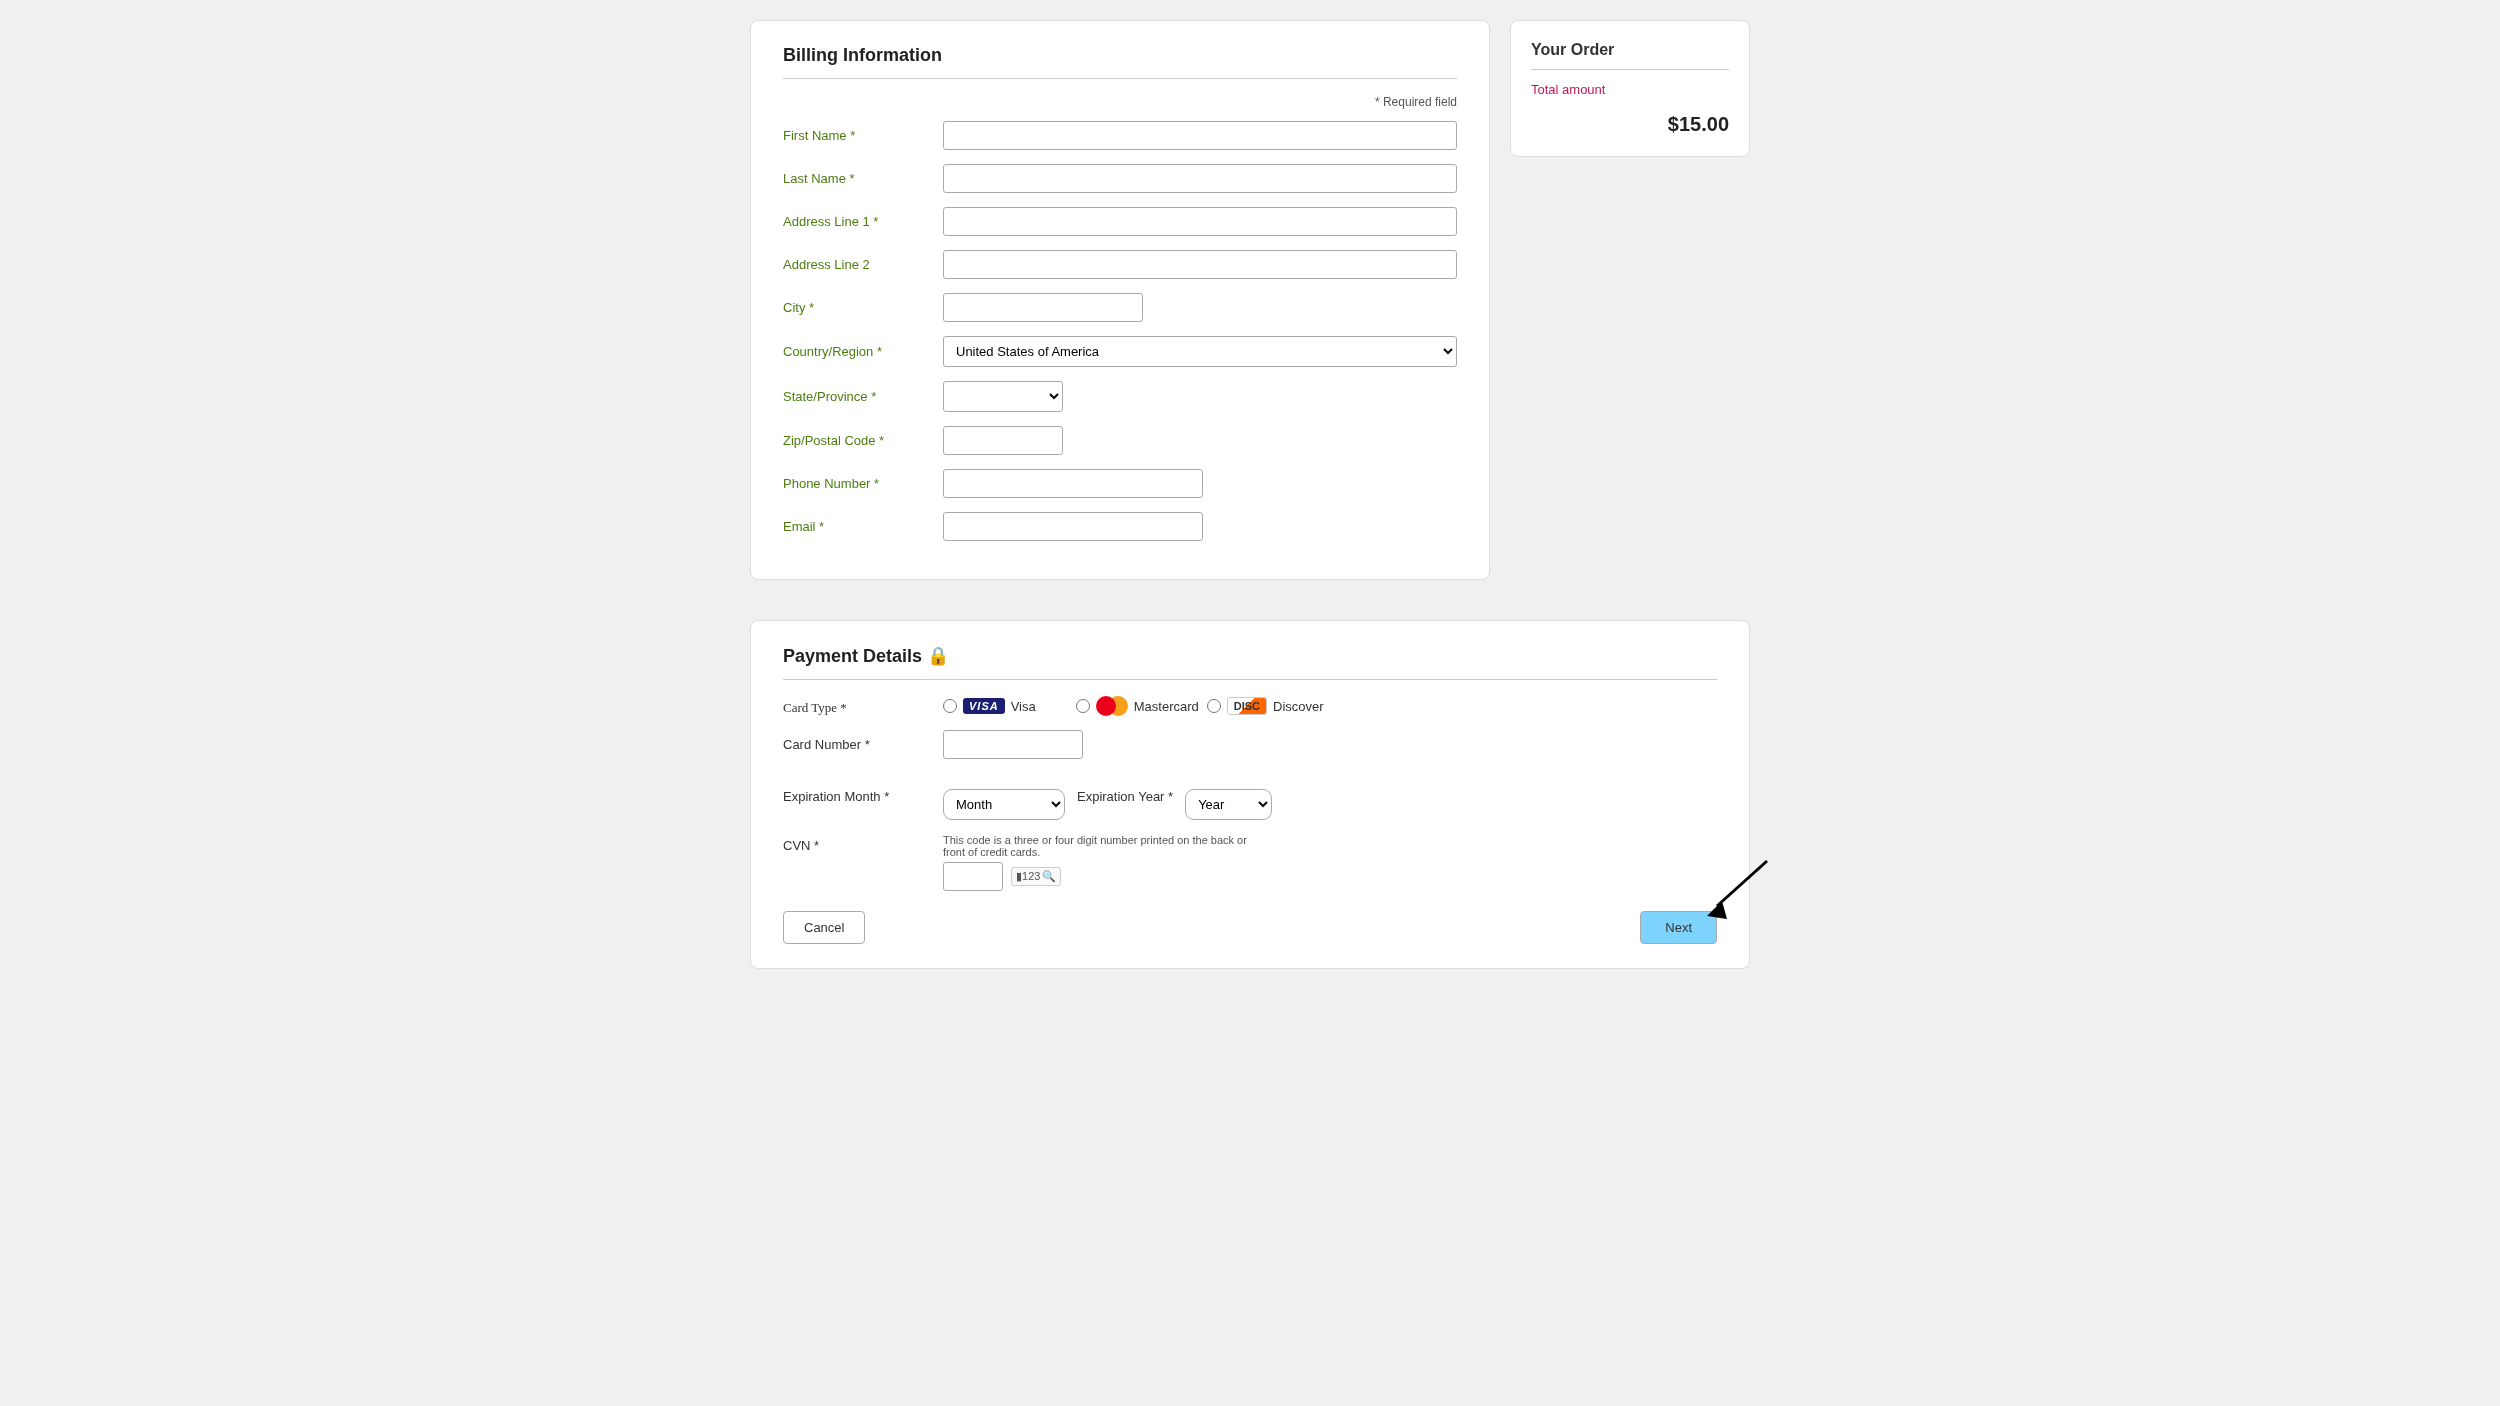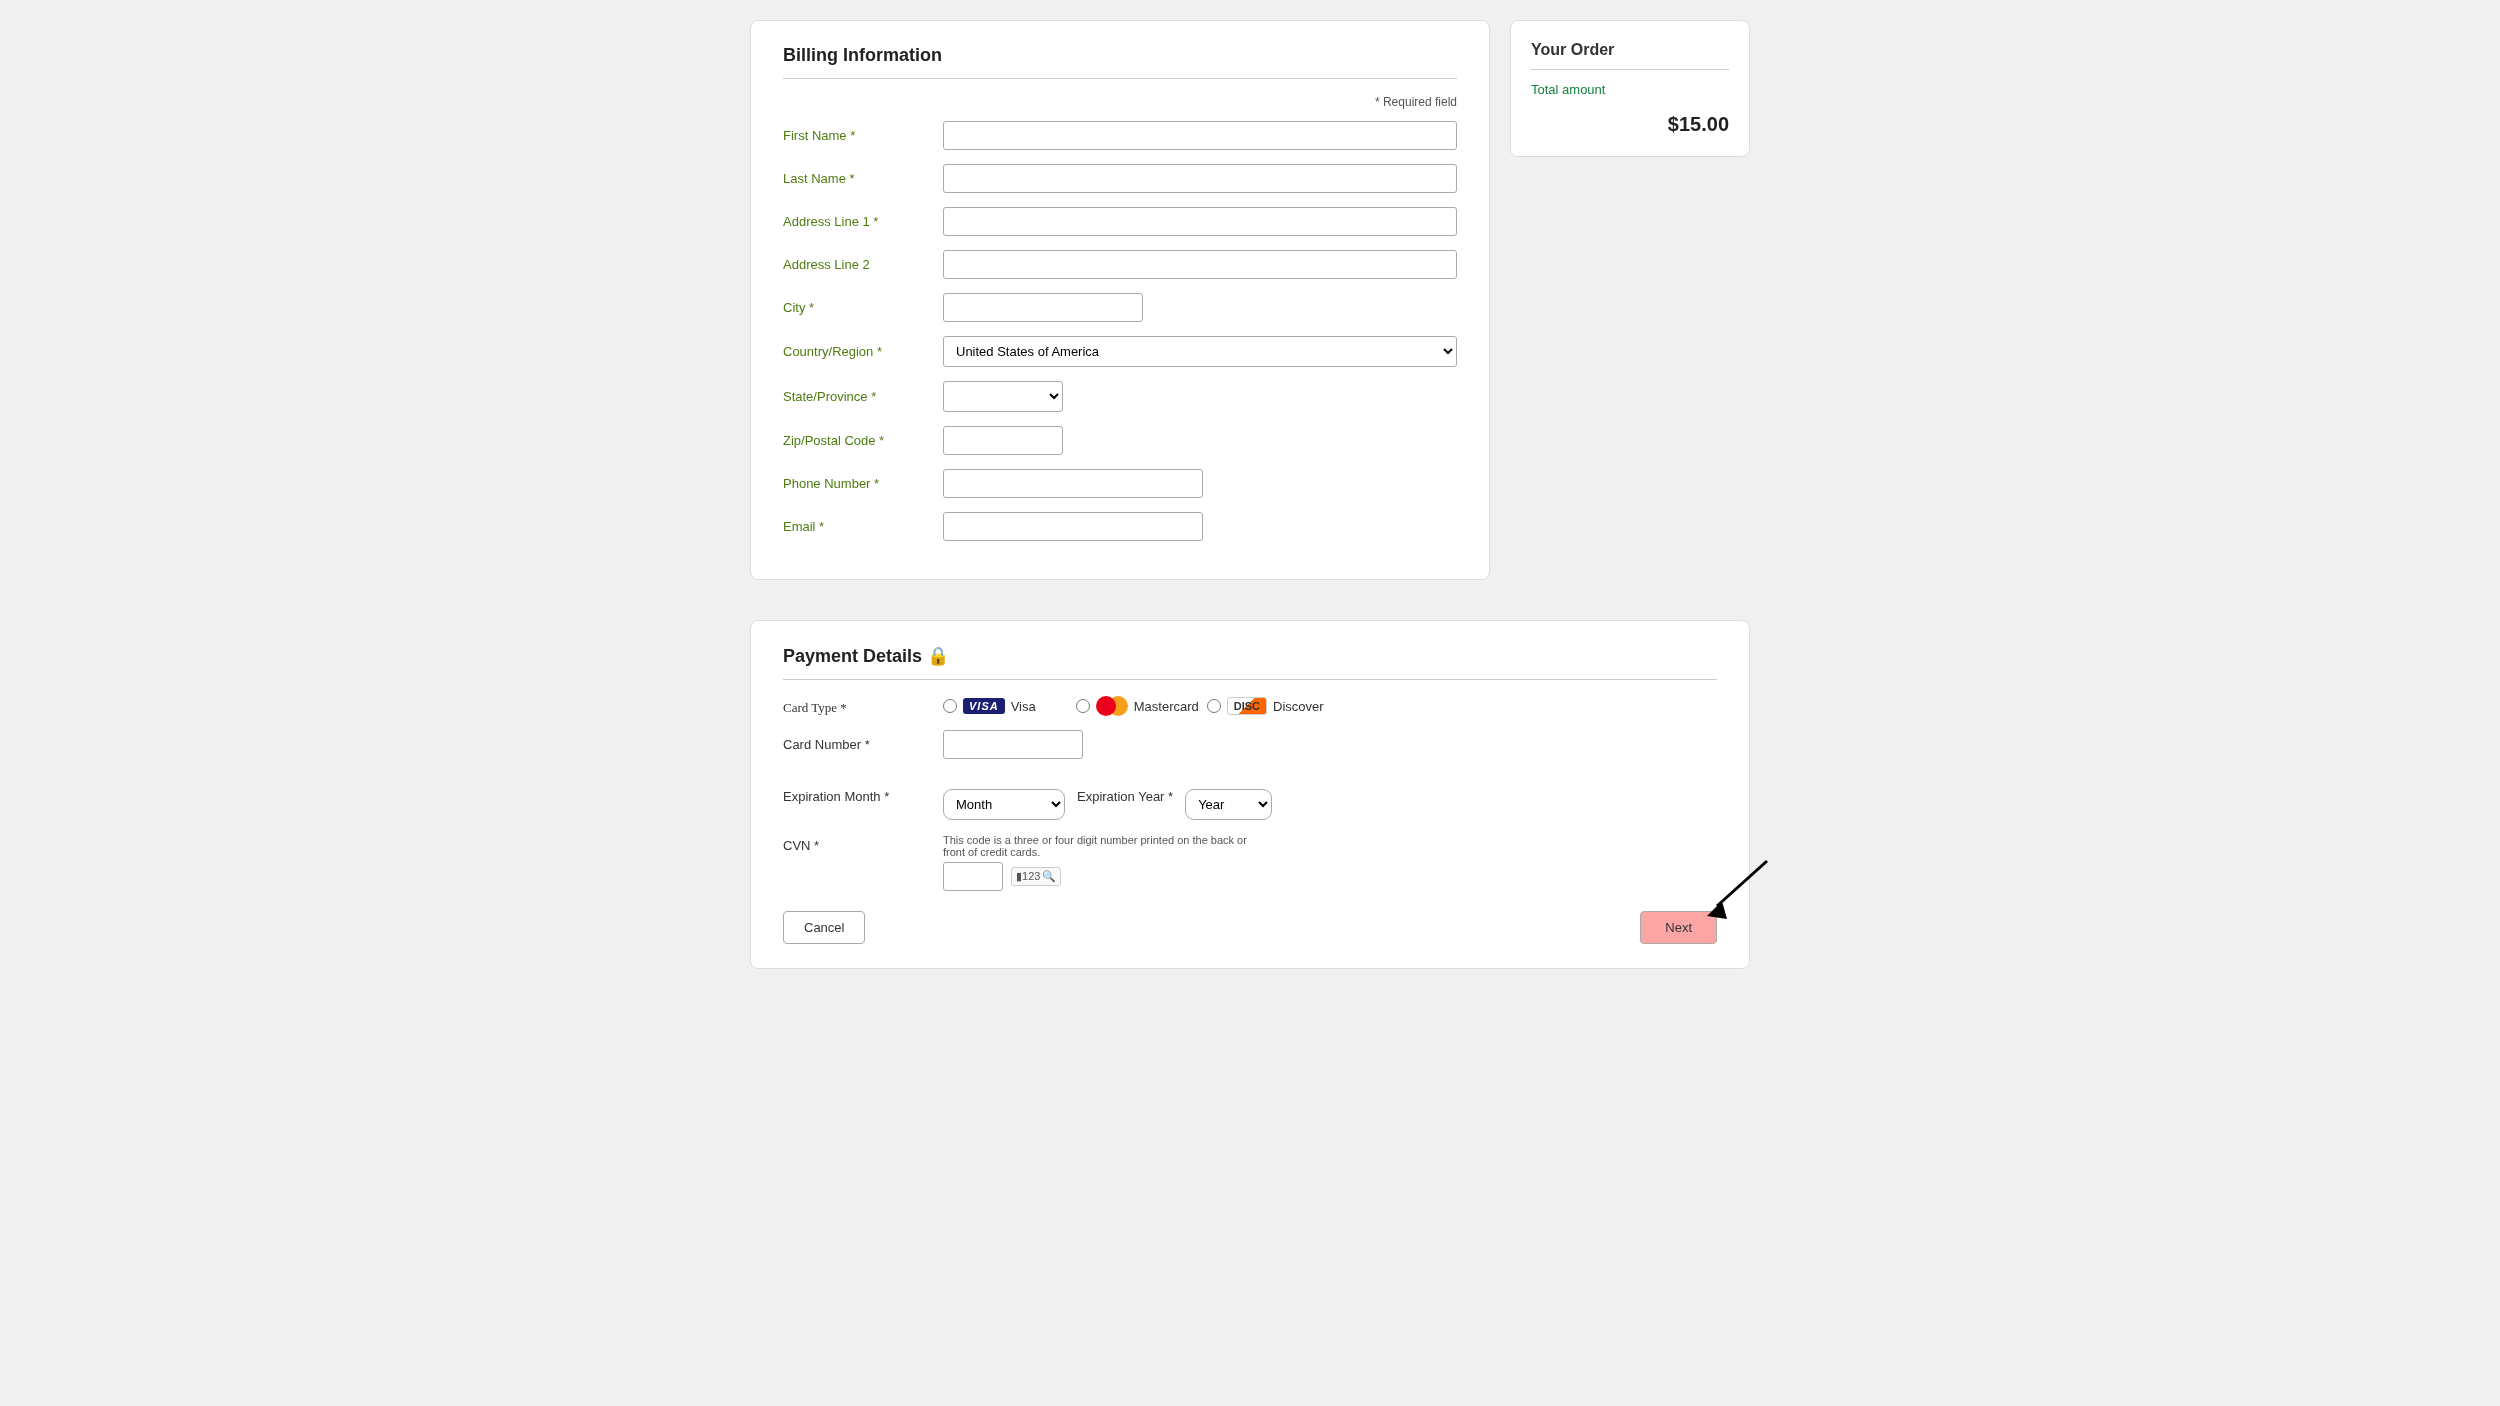--- a/index.html
+++ b/index.html
@@ -114,21 +114,21 @@
     }
 
     .order-divider {
       border: none;
       border-top: 1px solid #ccc;
       margin-bottom: 12px;
     }
 
     .order-label {
       font-size: 13px;
-      color: #15803d;
+      color: #be185d;
       margin-bottom: 4px;
     }
 
     .order-amount {
       font-size: 20px;
       font-weight: bold;
       text-align: right;
       color: #222;
       margin-top: 16px;
     }
@@ -353,21 +353,21 @@
       background: #fff;
       border-radius: 4px;
       padding: 8px 20px;
       font-size: 13px;
       cursor: pointer;
       color: #333;
     }
 
     .btn-next {
       border: 1px solid #aaa;
-      background: #fca5a5;
+      background: #7dd3fc;
       border-radius: 4px;
       padding: 8px 24px;
       font-size: 13px;
       cursor: pointer;
       color: #333;
     }
 
     .arrow-container {
       position: absolute;
       right: -60px;

